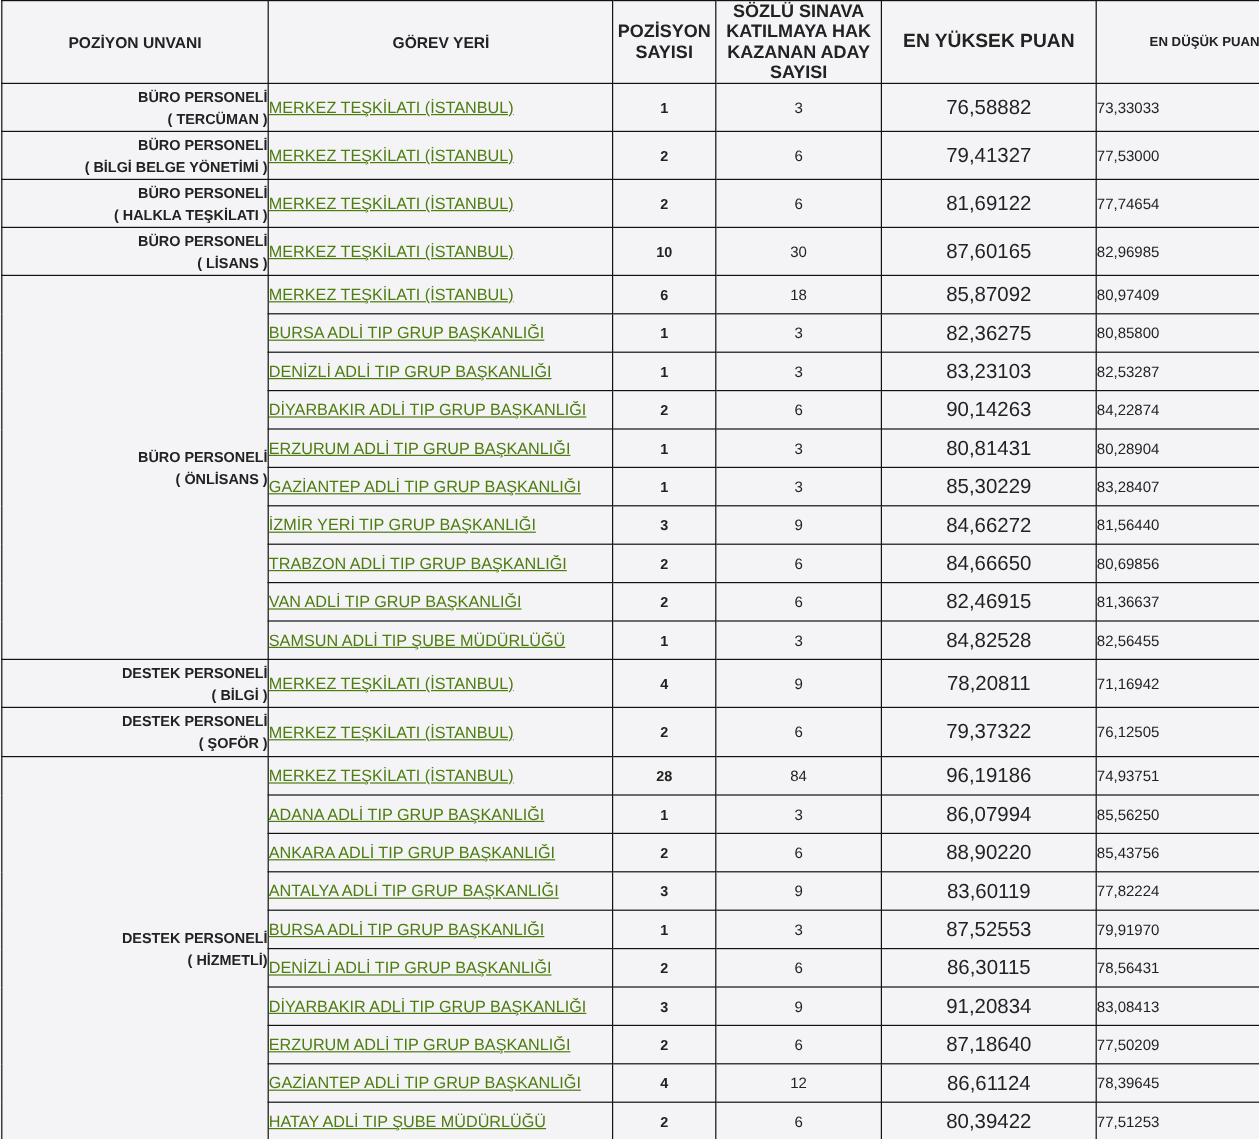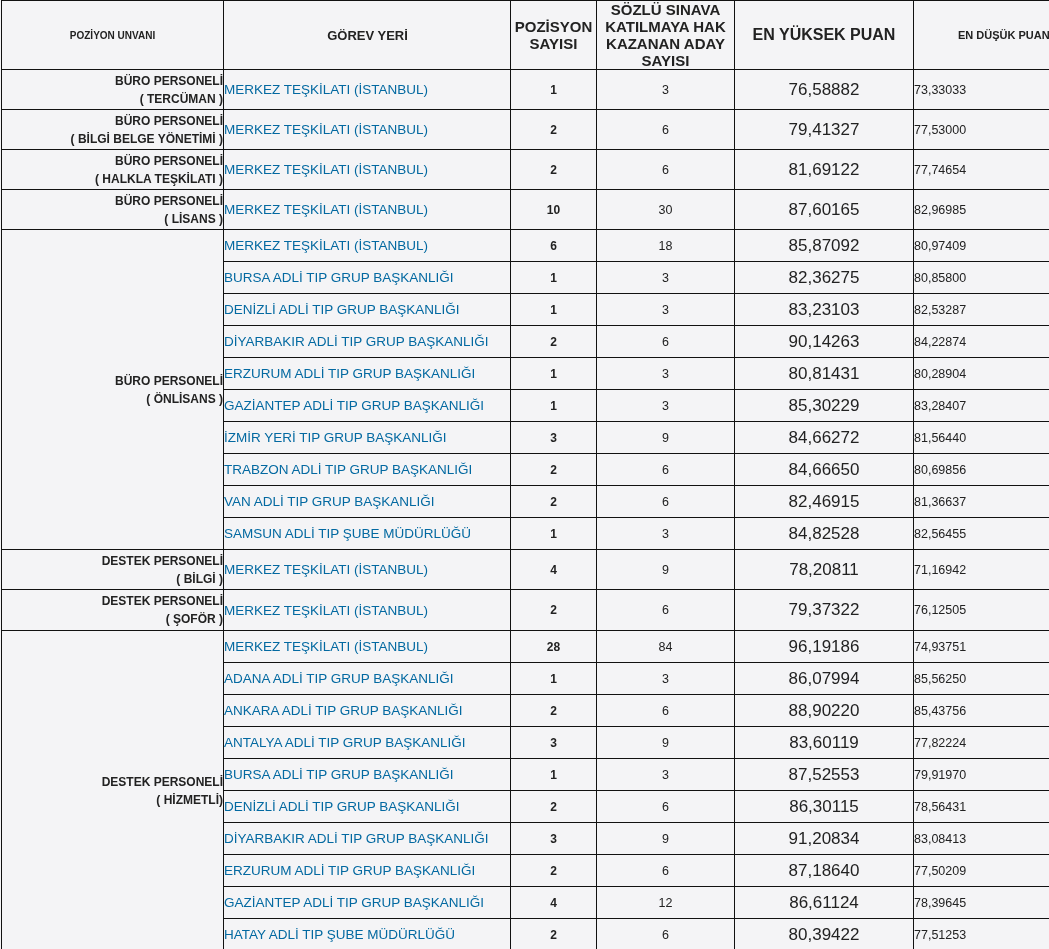--- a/index.html
+++ b/index.html
@@ -36,39 +36,40 @@
     col.c-high { width: 179px; }
     col.c-low { width: 198px; }
 
     thead th {
       height: 68px;
       font-weight: bold;
       font-size: 12px;
       text-align: center;
       color: #222;
     }
-    thead th.h-pos { font-size: 10px; }
+    thead th.h-pos { font-size: 13px; }
     thead th.h-place { text-align: center; font-size: 13px; padding-left: 1px; }
     thead th.h-count, thead th.h-cand { font-size: 15px; line-height: 17px; }
     thead th.h-low { text-align: left; padding-left: 44px; font-size: 11px; }
     thead th.h-high { font-size: 16px; }
 
     td.pos {
       text-align: right;
       font-weight: bold;
       font-size: 12px;
       line-height: 18px;
       color: #222;
     }
     td.place {
       text-align: left;
       font-size: 13.5px;
       padding-left: 1px;
-      color: #0369a1;
+      color: #4d7c0f;
       white-space: nowrap;
+      text-decoration: underline;
     }
     td.num {
       text-align: center;
       font-size: 12px;
       font-weight: bold;
       color: #222;
     }
     td.cand {
       text-align: center;
       font-size: 12.5px;

